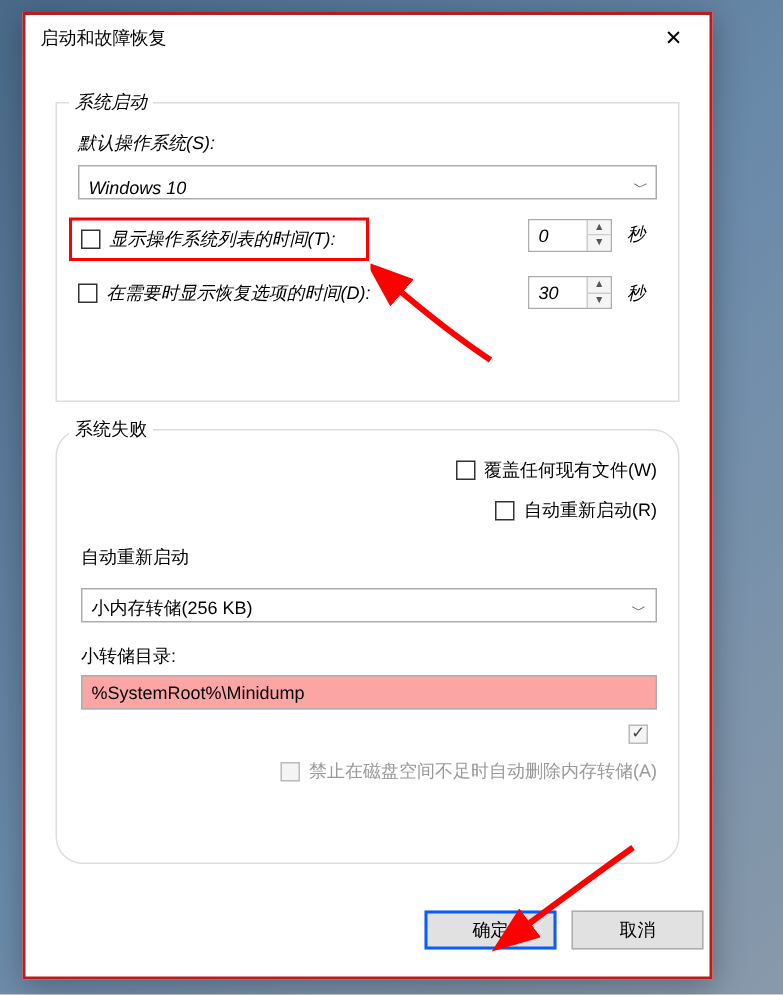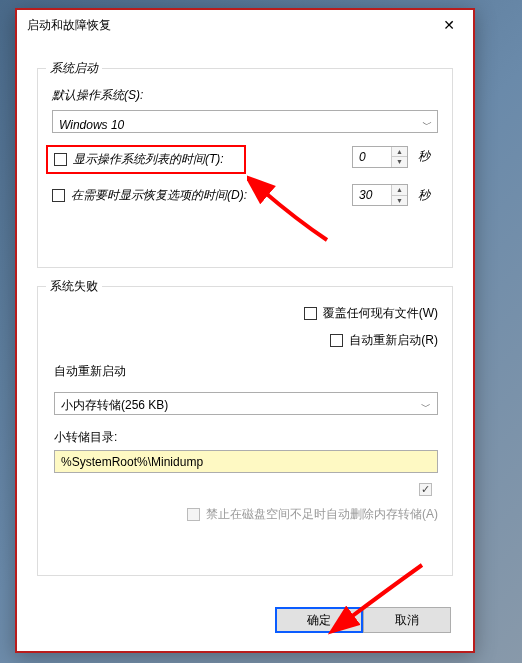--- a/index.html
+++ b/index.html
@@ -151,30 +151,31 @@
   .highlight-blue-btn {
     border: 2px solid #0a5cff !important;
   }
   .textbox {
     width: 100%;
     height: 23px;
     border: 1px solid #adadad;
     padding: 0 6px;
     display:flex;
     align-items:center;
-    background:#fef9c3;
+    background:#fca5a5;
     margin-top:4px;
     font-size:12px;
   }
   .sub-pad { padding-left: 2px; margin-top: 14px; }
   .btnbar {
     position: absolute;
-    right: 22px;
+    right: 4px;
     bottom: 18px;
     display: flex;
+    gap: 10px;
   }
   .btn {
     min-width: 88px;
     height: 26px;
     border: 1px solid #adadad;
     background: #e1e1e1;
     display:flex;
     align-items:center;
     justify-content:center;
     font-size:12px;
@@ -230,21 +231,21 @@
           <span class="val">30</span>
           <div class="btns">
             <div>▲</div>
             <div>▼</div>
           </div>
         </div>
         <span class="unit">秒</span>
       </div>
     </div>
 
-    <div class="group" style="height:290px;">
+    <div class="group" style="height:290px;border-radius:18px;">
       <span class="group-label">系统失败</span>
 
       <div class="row" style="margin-top:0;">
         <span class="checkbox"></span>
         <span>覆盖任何现有文件(W)</span>
       </div>
 
       <div class="row">
         <span class="checkbox"></span>
         <span>自动重新启动(R)</span>

